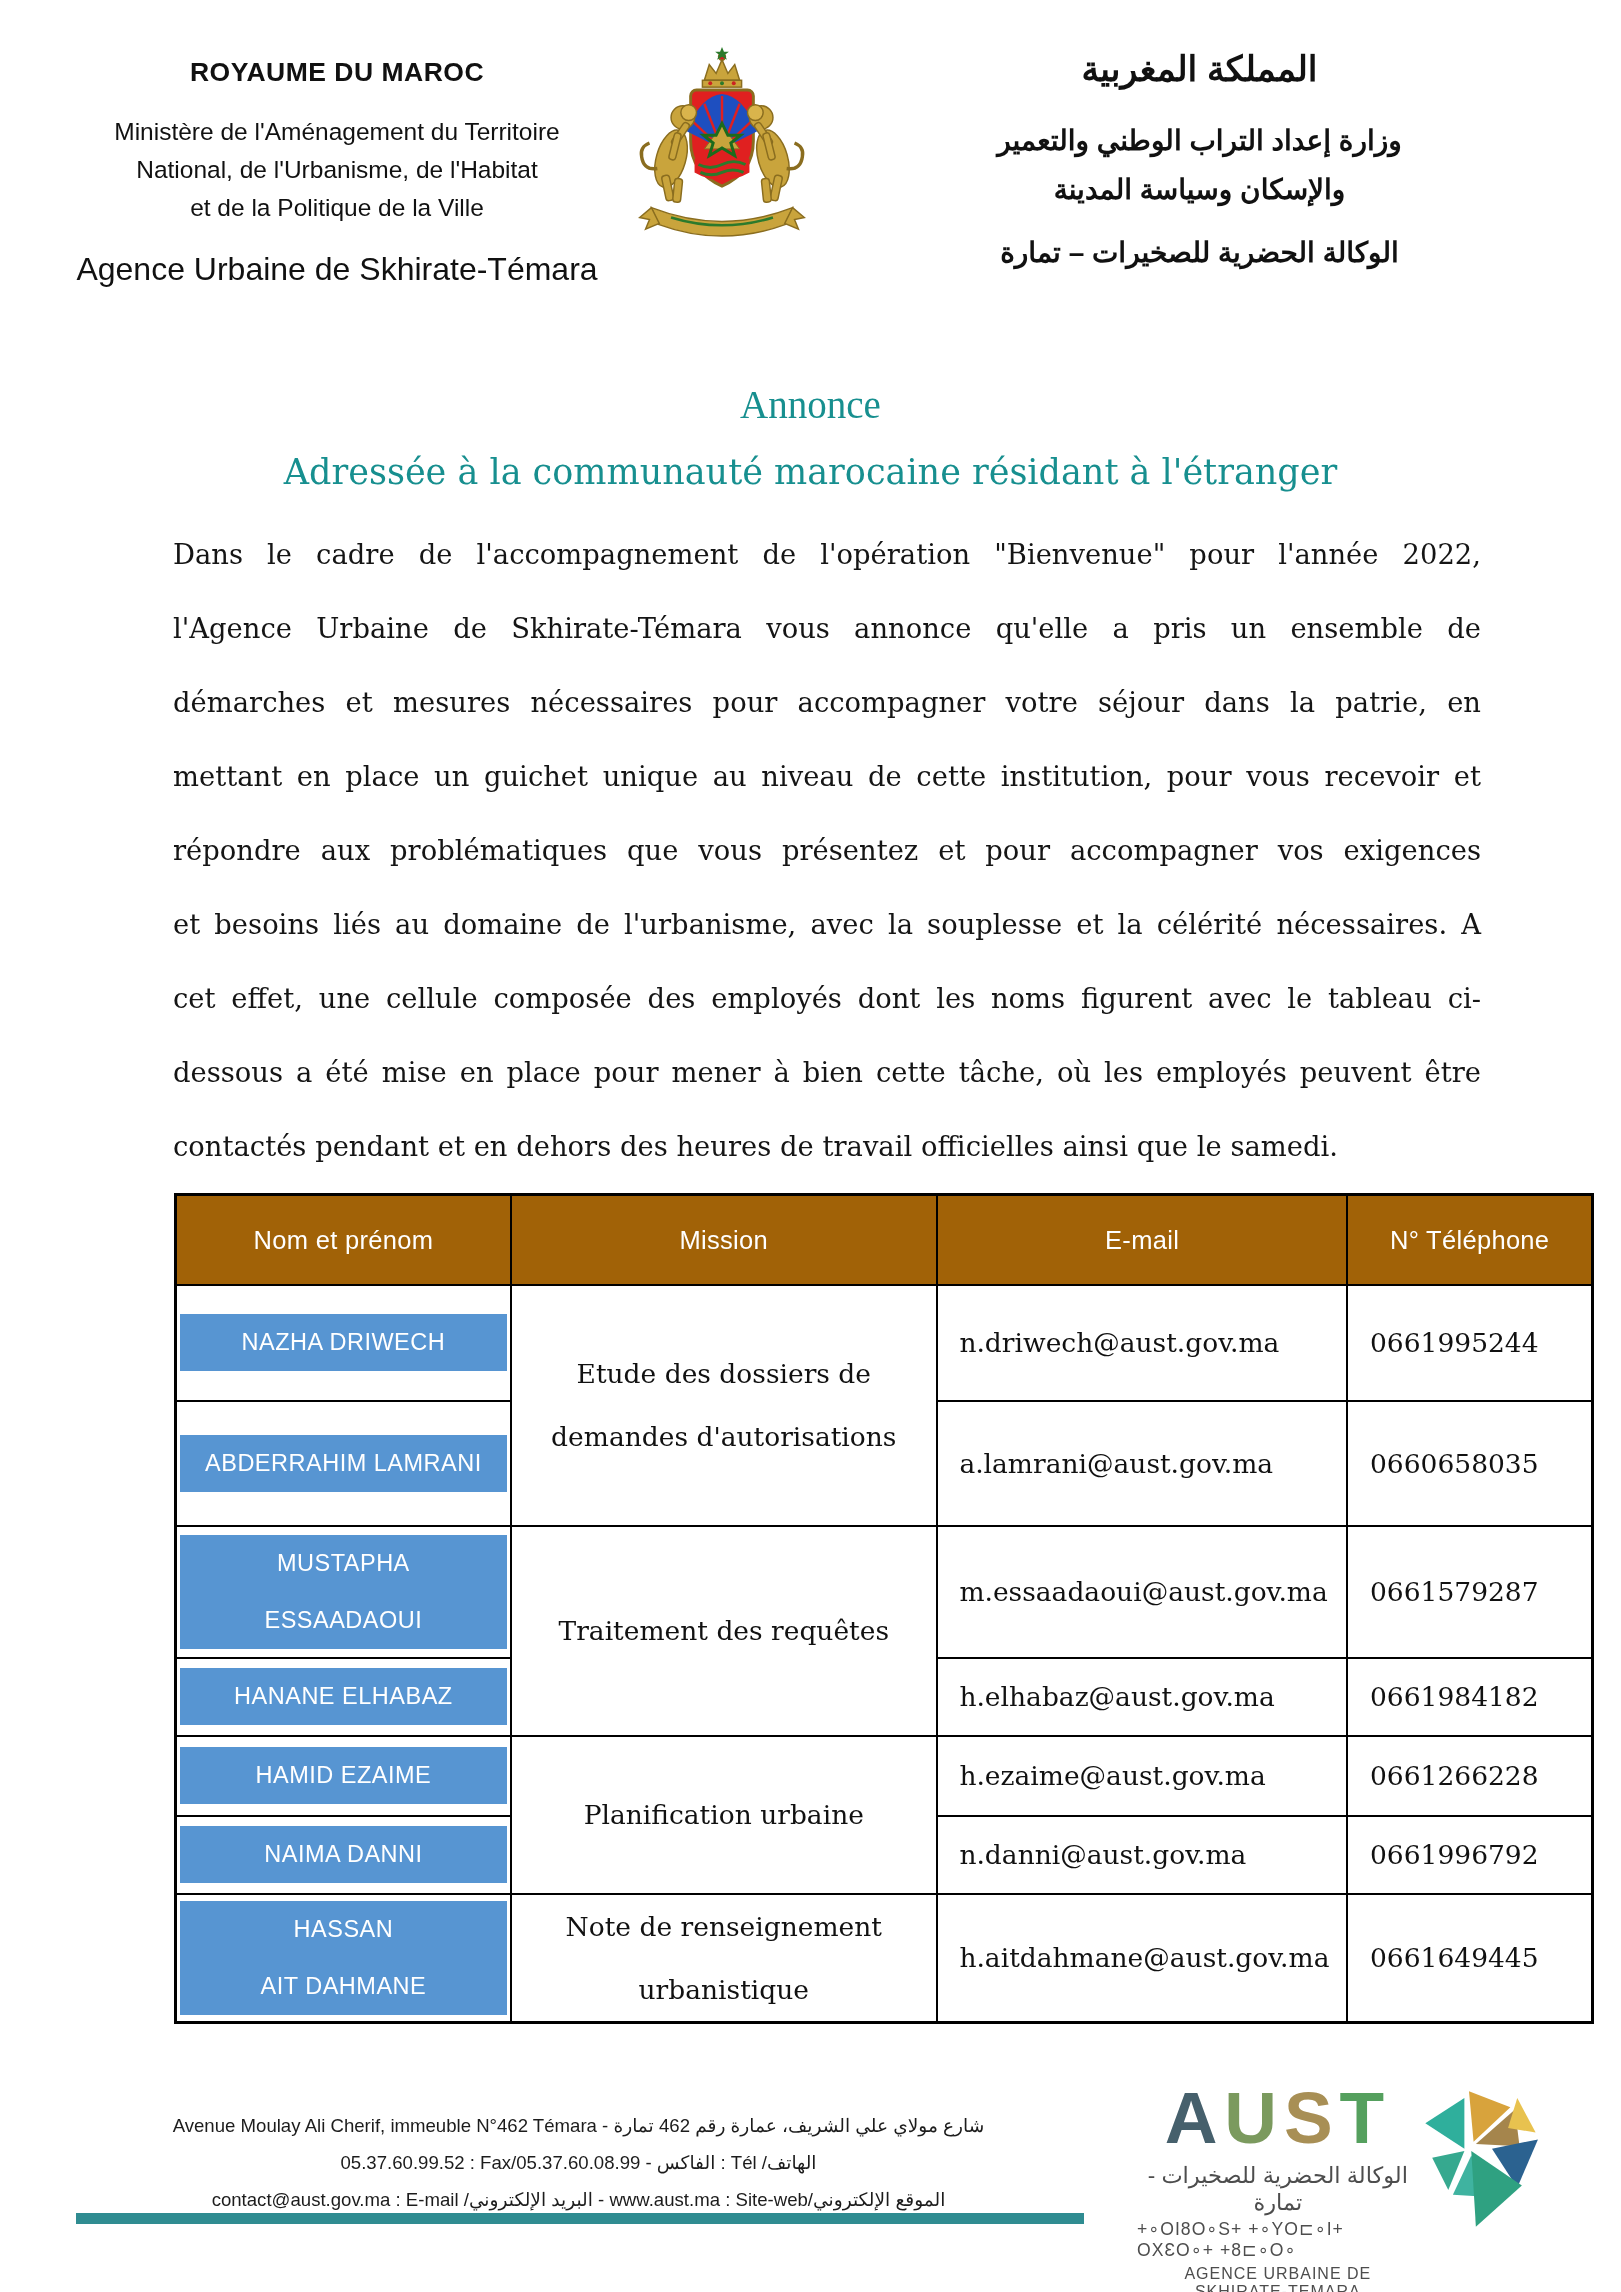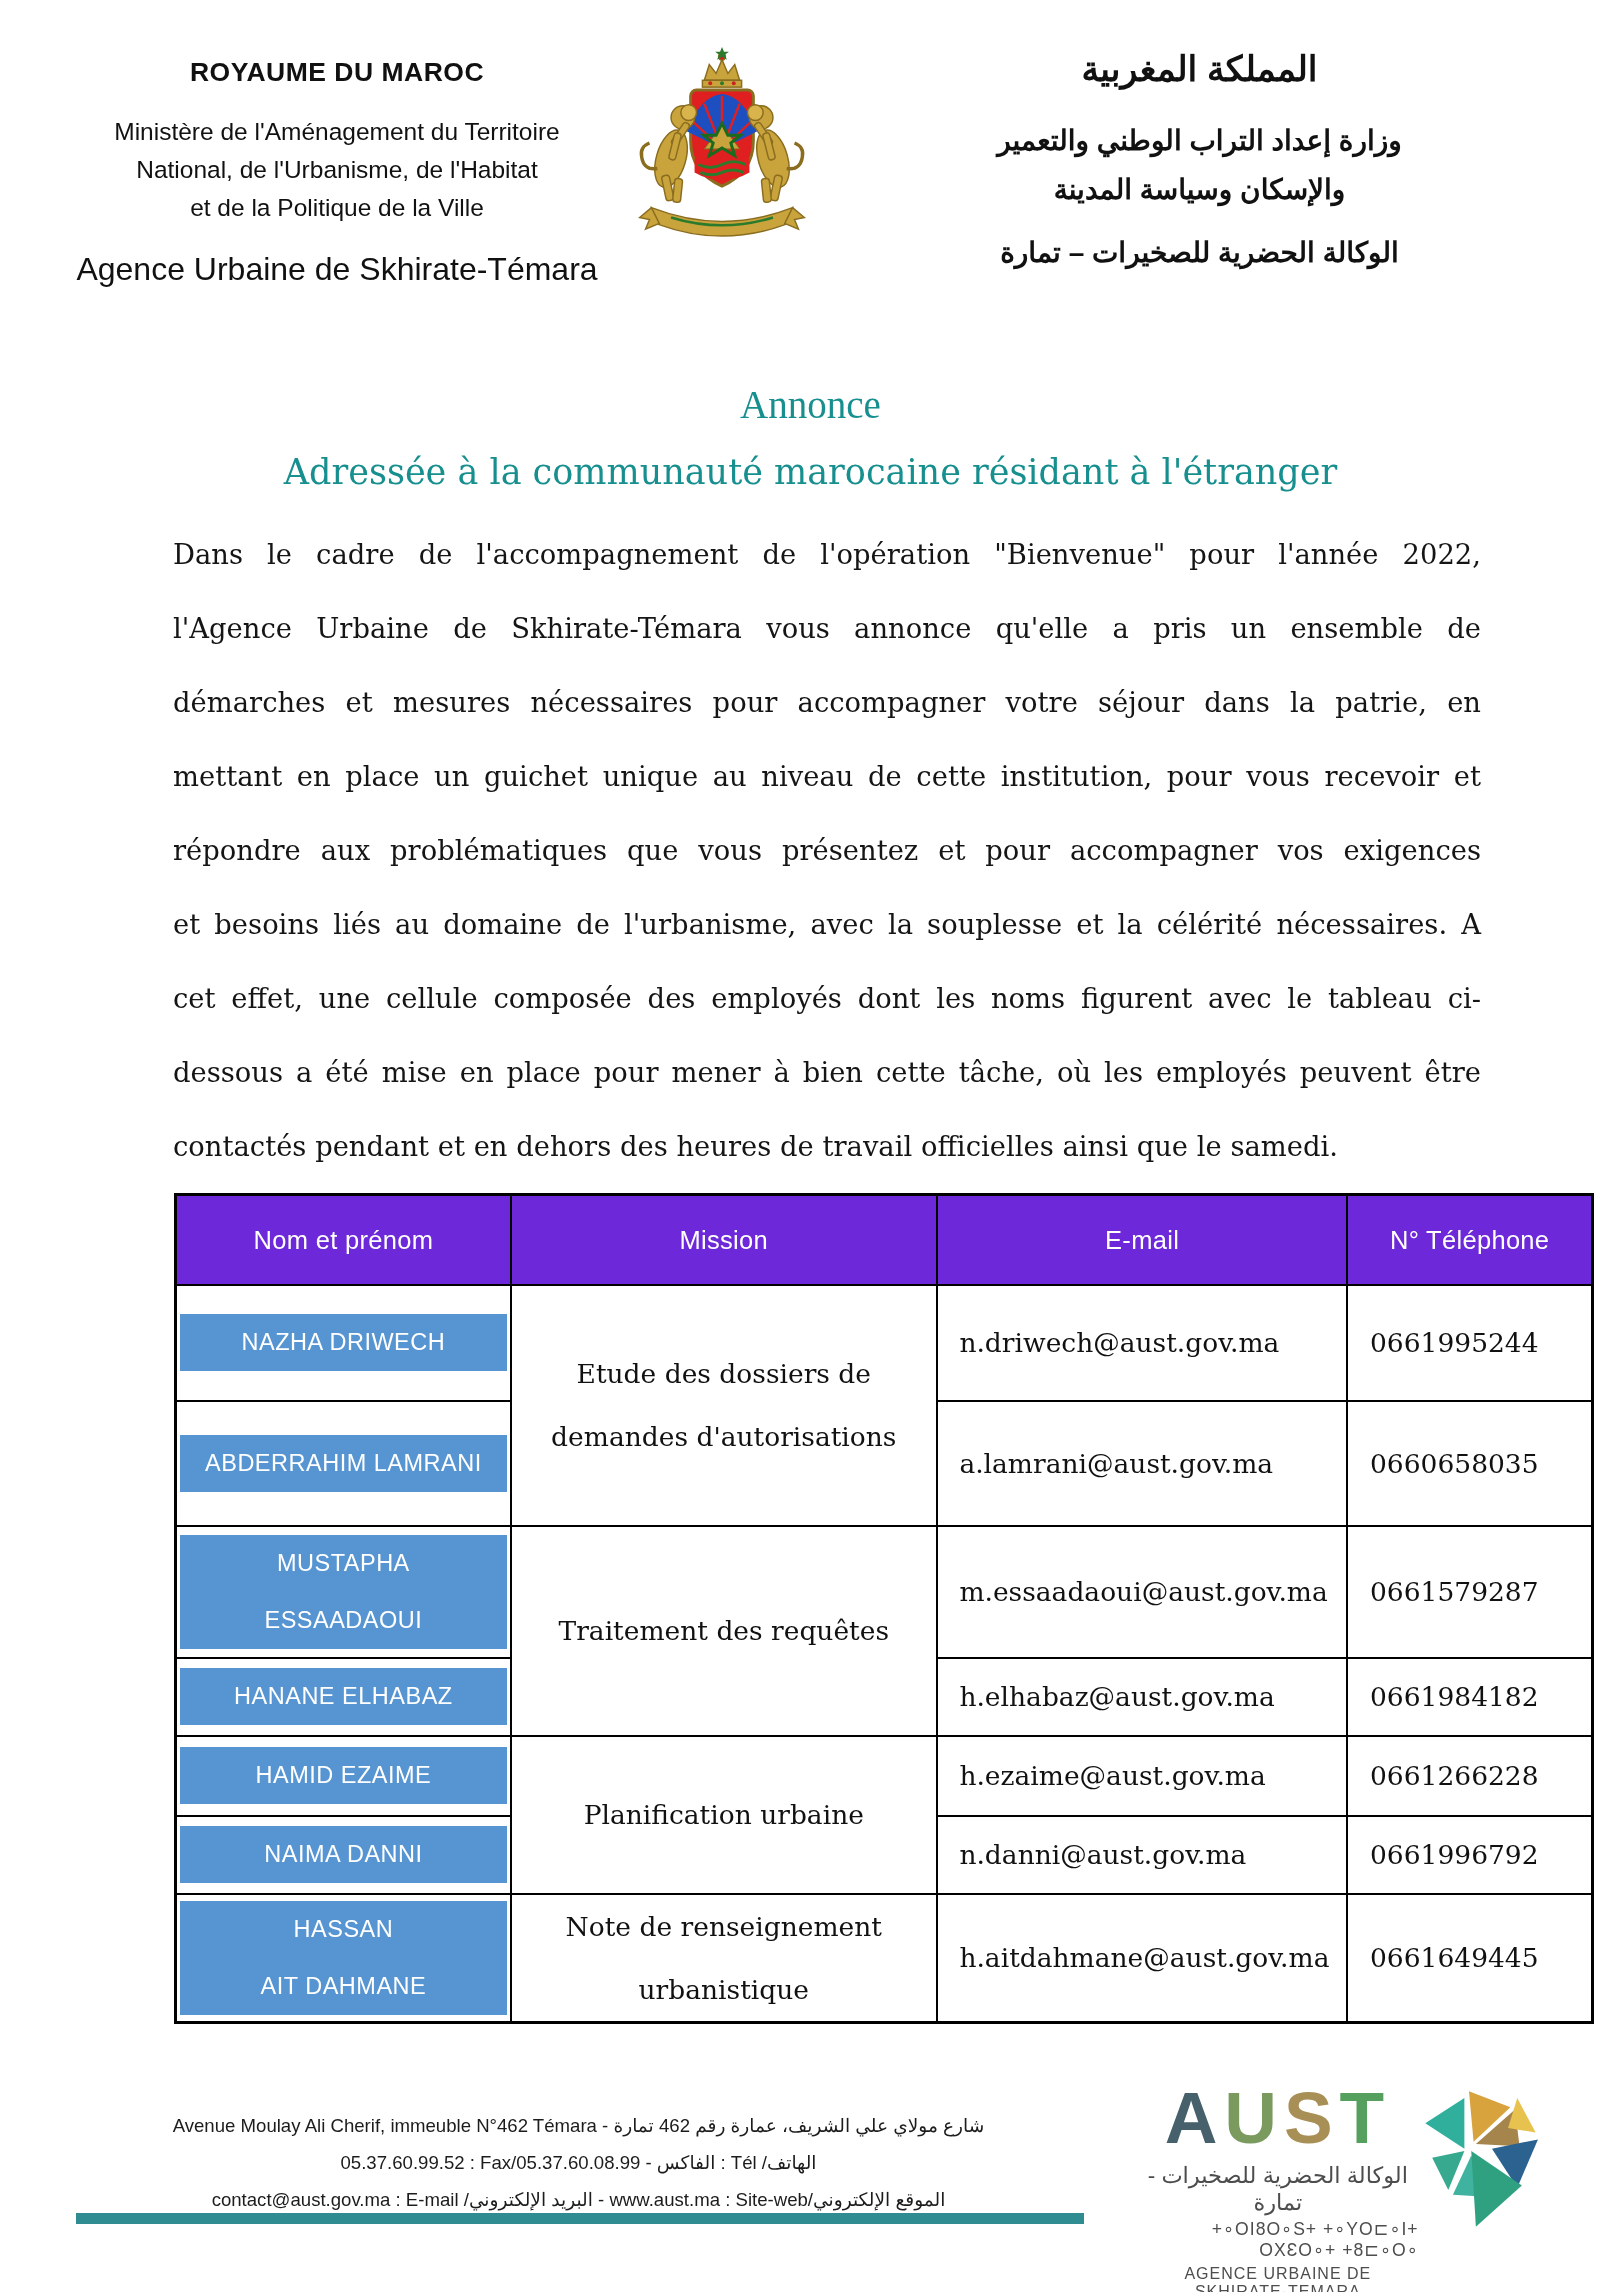--- a/index.html
+++ b/index.html
@@ -34,21 +34,21 @@
               border:3.9px solid #000;}
   table.staff td{border:2.9px solid #000;vertical-align:middle;overflow:hidden;}
   td.c-name{width:327px;}
   td.c-mission{width:378px;}
   td.c-email{width:386px;}
   td.c-phone{width:220px;}
   tr.h-head{height:90px;}
   tr.h1{height:116px;} tr.h2{height:125px;} tr.h3{height:132px;}
   tr.h4{height:78px;}  tr.h5{height:80px;}  tr.h6{height:78px;}
   tr.h7{height:118px;}
-  td.head{background:#6d28d9;color:#fff;text-align:center;
+  td.head{background:#a16207;color:#fff;text-align:center;
           font-size:25.5px;letter-spacing:0.3px;}
   td.ncell{background:#fff;padding:2.9px;}
   td.ncell .nfill{background:#5795D2;width:100%;height:100%;display:flex;
           flex-direction:column;justify-content:center;align-items:center;}
   td.ncell .nfill span{display:block;color:#fff;font-size:23.5px;line-height:57px;
           letter-spacing:0.5px;text-align:center;}
   td.mcell{font-family:"DejaVu Serif",serif;font-size:26.5px;line-height:63px;
           text-align:center;padding:0 23px;color:#111;}
   td.ecell,td.tcell{font-family:"DejaVu Serif",serif;font-size:26.5px;
           padding-left:21.6px;color:#111;}
@@ -57,21 +57,21 @@
           font-size:18.6px;line-height:37px;color:#1c1c1c;}
   .f-bar{position:absolute;top:2213px;left:76px;width:1008px;height:10.8px;background:#2F8C91;}
   .logo{position:absolute;top:2076px;left:1137px;width:412px;}
   .logo-row{display:flex;}
   .logo-text{width:294px;}
   .logo-letters{font-size:73px;font-weight:bold;letter-spacing:6.9px;line-height:84px;
           text-align:center;}
   .logo-letters .l0{color:#46606C}.logo-letters .l1{color:#7B9A5E}
   .logo-letters .l2{color:#A88F55}.logo-letters .l3{color:#55A05E}
   .logo-ar{font-size:22.5px;color:#4d4d4d;text-align:center;margin-top:2px;}
-  .logo-tif{font-size:17.6px;color:#4d4d4d;text-align:right;letter-spacing:1px;margin-top:2.9px;}
+  .logo-tif{font-size:17.6px;color:#4d4d4d;text-align:left;letter-spacing:1px;margin-top:2.9px;}
   .logo-lat{font-size:16px;color:#4d4d4d;text-align:center;letter-spacing:1px;margin-top:3.9px;}
   .logo-pin{margin-left:3.9px;margin-top:2px;}
 </style>
 </head>
 <body>
 
 <div class="page">
 
   <div class="hdr">
     <div class="hdr-left">

